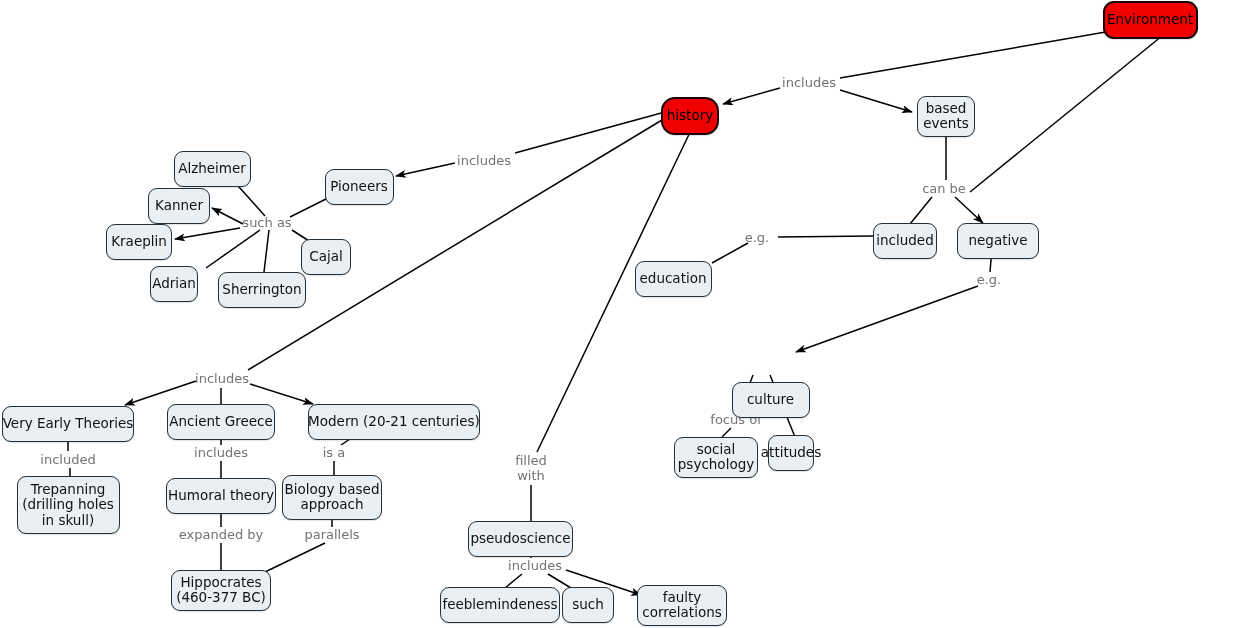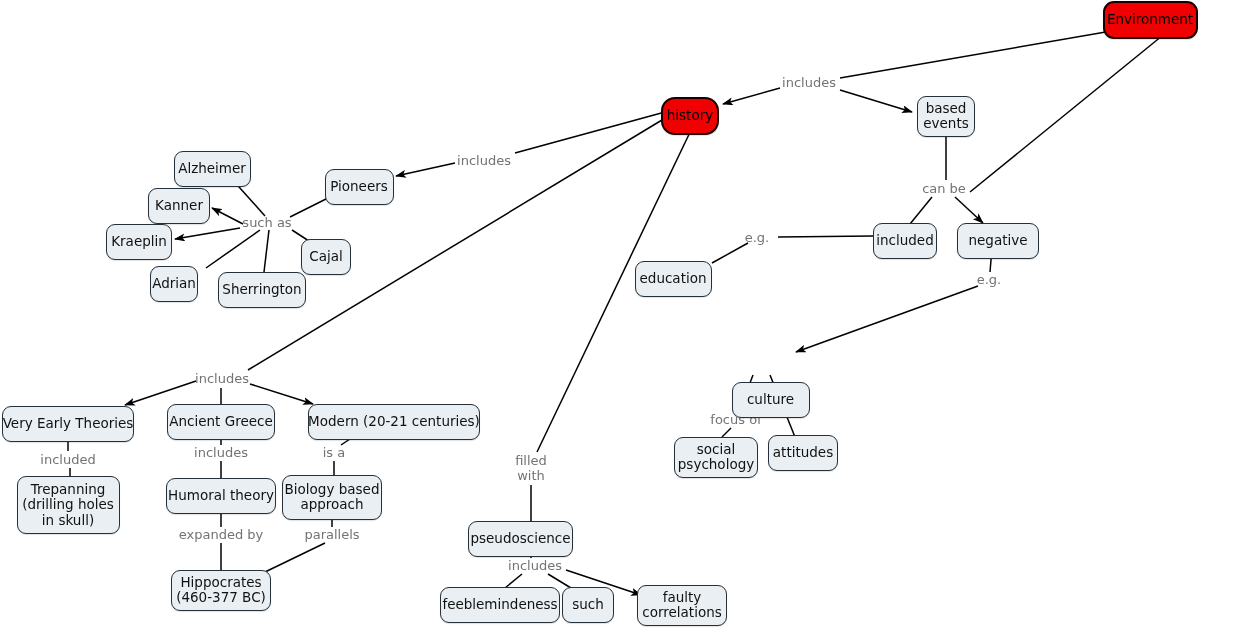--- a/index.html
+++ b/index.html
@@ -134,21 +134,21 @@
       <div class="node root" style="left: 1102.5px; top: 1px; width: 95px; height: 24px;">Environment</div>
       <div class="node root" style="left: 661px; top: 97px; width: 58px; height: 28px; border-radius: 14px;">history</div>
       <div class="node" style="left: 917px; top: 95.5px; width: 58px; height: 41px;">based
 events</div>
       <div class="node" style="left: 873px; top: 222.5px; width: 64px; height: 25px;">included</div>
       <div class="node" style="left: 957px; top: 222.5px; width: 82px; height: 25px;">negative</div>
       <div class="node" style="left: 634.5px; top: 260.5px; width: 77px; height: 25px;">education</div>
       <div class="node" style="left: 731.5px; top: 349.5px; width: 78px; height: 25px; margin-top: 32px;">culture</div>
       <div class="node" style="left: 674px; top: 436.5px; width: 84px; height: 41px;">social
 psychology</div>
-      <div class="node" style="left: 768px; top: 434.5px; width: 70px; height: 25px;">attitudes</div>
+      <div class="node" style="left: 768px; top: 434.5px; width: 46px; height: 25px;">attitudes</div>
       <div class="node" style="left: 324.5px; top: 168.5px; width: 69px; height: 25px;">Pioneers</div>
       <div class="node" style="left: 173.5px; top: 150.5px; width: 77px; height: 25px;">Alzheimer</div>
       <div class="node" style="left: 148px; top: 187.5px; width: 62px; height: 25px;">Kanner</div>
       <div class="node" style="left: 106px; top: 223.5px; width: 66px; height: 25px;">Kraeplin</div>
       <div class="node" style="left: 150px; top: 265.5px; width: 48px; height: 25px;">Adrian</div>
       <div class="node" style="left: 218px; top: 271.5px; width: 88px; height: 25px;">Sherrington</div>
       <div class="node" style="left: 301px; top: 238.5px; width: 50px; height: 25px;">Cajal</div>
       <div class="node" style="left: 2px; top: 405.5px; width: 132px; height: 25px;">Very Early Theories</div>
       <div class="node" style="left: 16.5px; top: 476px; width: 103px; height: 58px;">Trepanning
 (drilling holes

